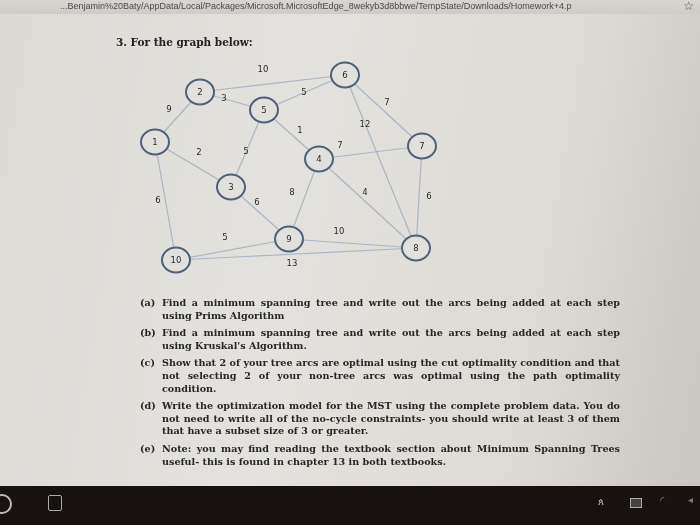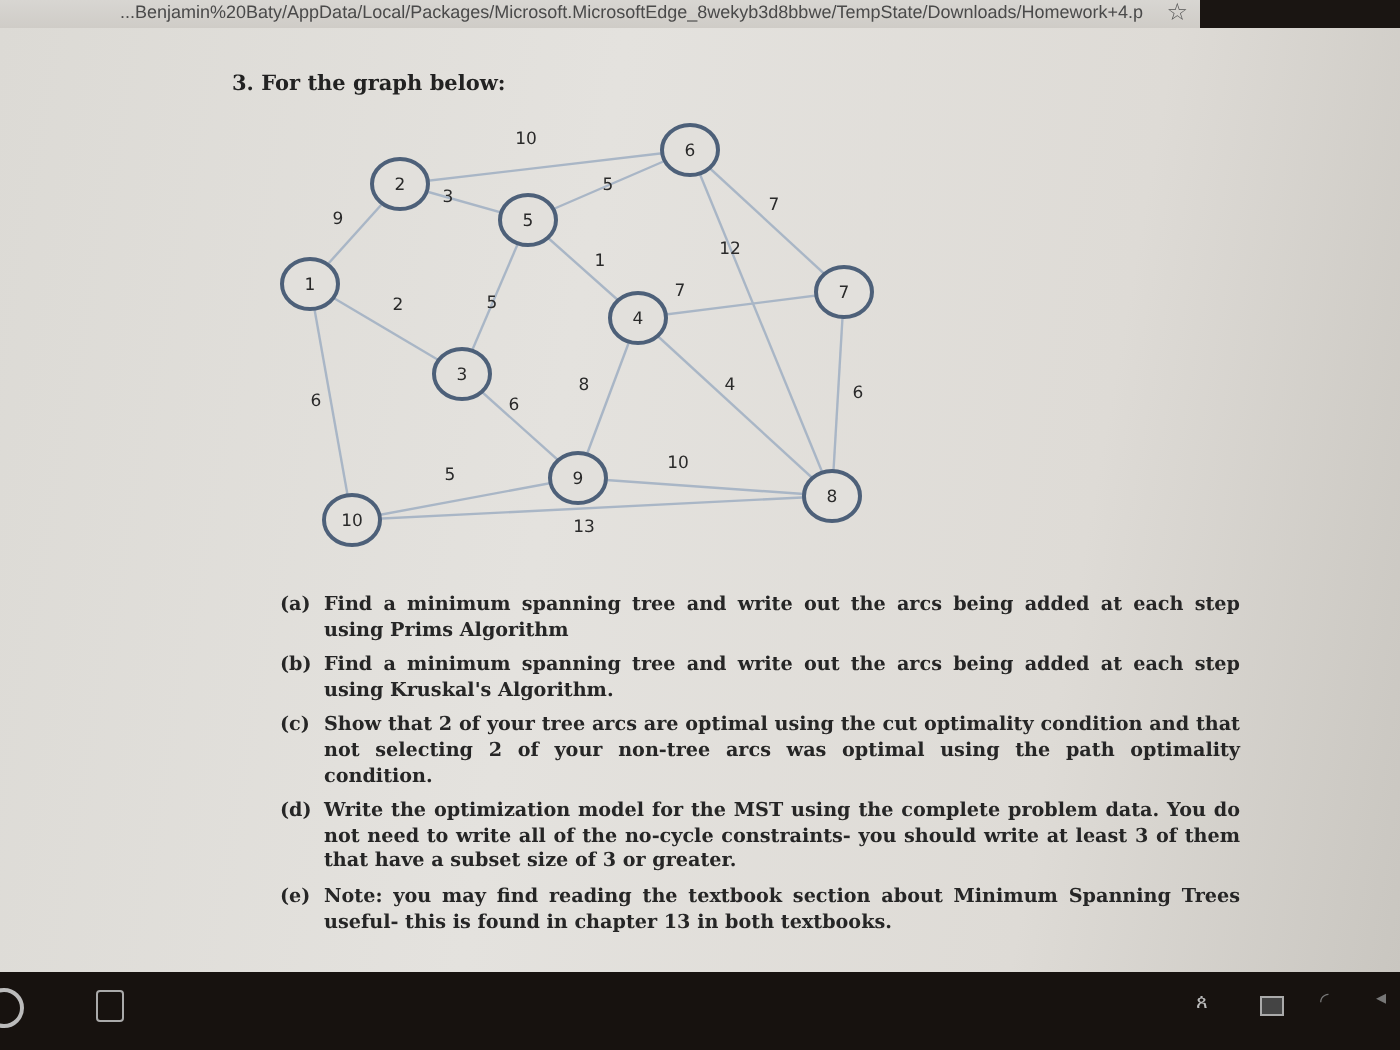--- a/index.html
+++ b/index.html
@@ -2,21 +2,21 @@
 <html><head>
 <meta charset="utf-8">
 <style>
   html, body { margin:0; padding:0; }
   body {
     width:700px; height:525px; overflow:hidden; position:relative;
     background:#1a1512;
     font-family:"DejaVu Serif", serif;
   }
   .addressbar {
-    position:absolute; left:0; top:0; width:600px; height:14px;
+    position:absolute; left:0; top:0; width:700px; height:14px;
     background:linear-gradient(#d8d6d2,#cfccc7);
     font-family:"Liberation Sans", sans-serif; font-size:9px; color:#4a4a4a;
     overflow:hidden; white-space:nowrap;
   }
   .addressbar .url { position:absolute; left:60px; top:1px; }
   .addressbar .star { position:absolute; right:6px; top:-1px; font-size:12px; color:#555; }
   .page {
     position:absolute; left:0; top:14px; width:700px; height:475px;
     background:linear-gradient(100deg,#dcdad5 0%,#e4e2de 40%,#dedbd6 75%,#c9c6c0 100%);
   }

